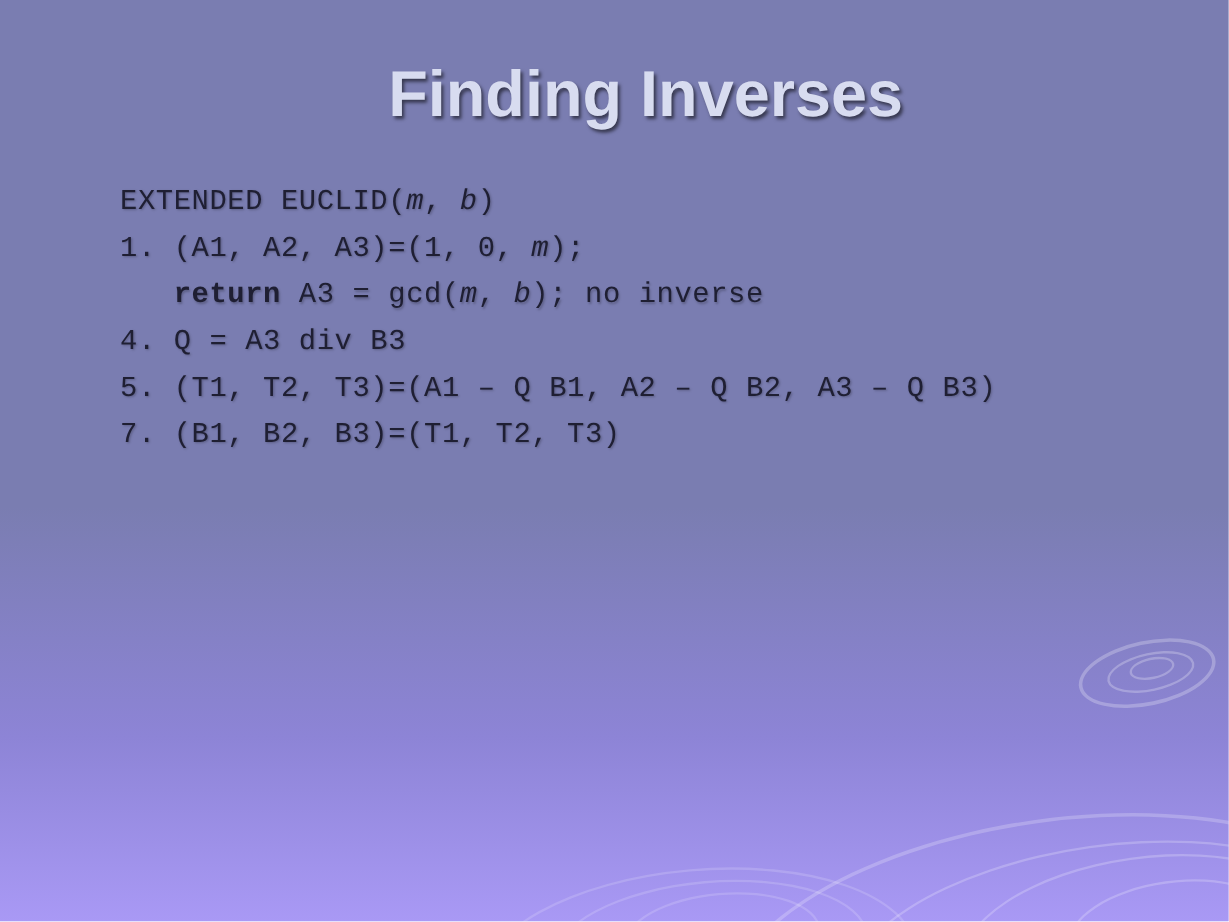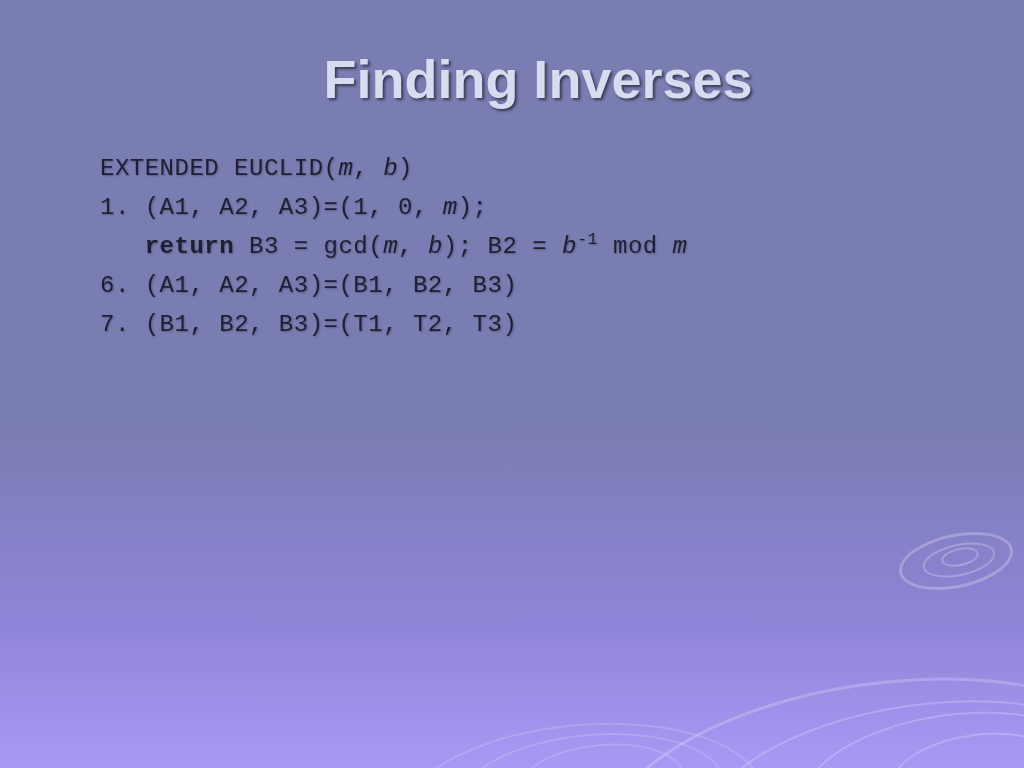--- a/index.html
+++ b/index.html
@@ -76,25 +76,26 @@
   <h1 class="title">Finding Inverses</h1>
 
   <div class="content">
 
     <div class="line"><span>EXTENDED EUCLID(</span><span class="it">m</span><span>, </span><span class="it">b</span><span>)</span></div>
 
     <div class="line"><span>1. </span><span>(A1, A2, A3)=(1, 0, </span><span class="it">m</span><span>);</span></div>
 
 
 
-
-
-    <div class="line"><span>   </span><span class="bld">return</span><span> B3 = gcd(</span><span class="it">m</span><span>, </span><span class="it">b</span><span>); B2 = </span><span class="it">b</span><sup>-1</sup><span> mod </span><span class="it">m</span></div>
+    <div class="line"><span>   </span><span class="bld">return</span><span> A3 = gcd(</span><span class="it">m</span><span>, </span><span class="it">b</span><span>); no inverse</span></div>
 
 
 
-    <div class="line"><span>6. </span><span>(A1, A2, A3)=(B1, B2, B3)</span></div>
+    <div class="line"><span>4. </span><span>Q = A3 div B3</span></div>
+
+    <div class="line"><span>5. </span><span>(T1, T2, T3)=(A1 – Q B1, A2 – Q B2, A3 – Q B3)</span></div>
+
 
     <div class="line"><span>7. </span><span>(B1, B2, B3)=(T1, T2, T3)</span></div>
 
 
   </div>
 </div>
 
 </body></html>

